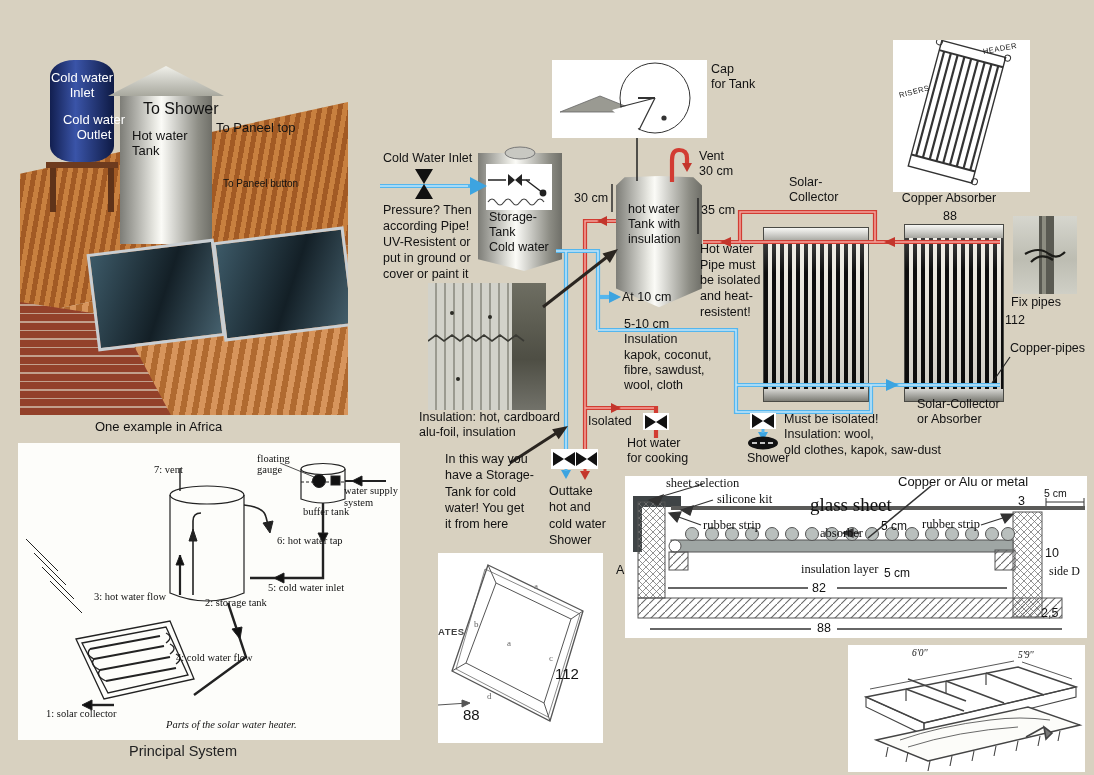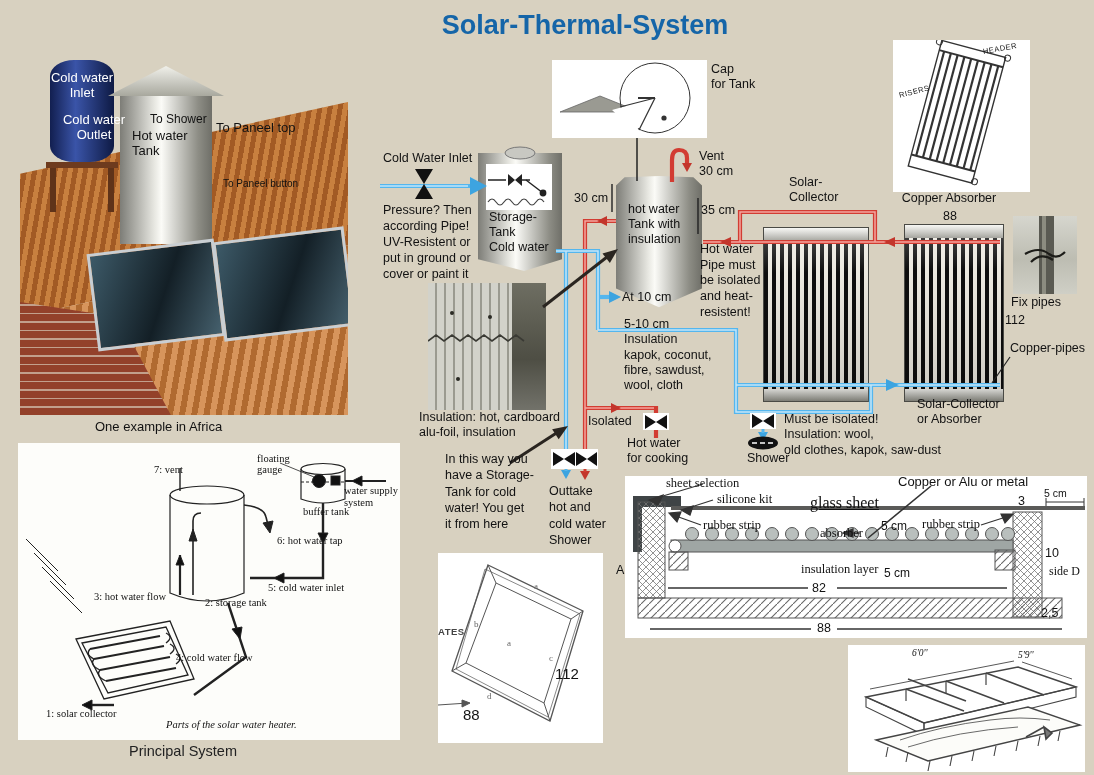--- a/index.html
+++ b/index.html
@@ -35,29 +35,28 @@
     <div class="abs" style="left:30px;top:130px;width:6px;height:44px;background:#5f3319;"></div>
     <div class="abs" style="left:88px;top:130px;width:6px;height:44px;background:#5f3319;"></div>
     <div class="abs" style="left:88px;top:28px;width:116px;height:30px;clip-path:polygon(50% 0,100% 100%,0 100%);background:linear-gradient(180deg,#f0f0ea,#a8a89e);"></div>
     <div class="abs metal" style="left:100px;top:58px;width:92px;height:148px;"></div>
     <div class="abs" style="left:72px;top:208px;width:122px;height:92px;transform:rotate(-7deg);border:3px solid #c9ced2;background:linear-gradient(115deg,#3d5a68,#131f26 55%,#46616e);"></div>
     <div class="abs" style="left:198px;top:196px;width:126px;height:94px;transform:rotate(-7deg);border:3px solid #c9ced2;background:linear-gradient(115deg,#3d5a68,#131f26 55%,#46616e);"></div>
     <div class="lbl white ctr" style="left:16px;top:32px;width:92px;font-size:13px;">Cold water
 Inlet</div>
     <div class="lbl white ctr" style="left:28px;top:74px;width:92px;font-size:13px;">Cold water
 Outlet</div>
-    <div class="lbl" style="left:130px;top:62px;font-size:12px;margin-top:12px;">To Shower</div>
+    <div class="lbl" style="left:123px;top:62px;font-size:16px;">To Shower</div>
     <div class="lbl" style="left:112px;top:90px;font-size:13px;">Hot water
 Tank</div>
     <div class="lbl" style="left:196px;top:82px;font-size:13px;">To Paneel top</div>
     <div class="lbl" style="left:203px;top:140px;font-size:10px;">To Paneel button</div>
   </div>
   <div class="lbl" style="left:95px;top:419px;font-size:13px;">One example in Africa</div>
 
-  <div class="lbl ctr" style="left:370px;top:10px;width:430px;font-size:27px;font-weight:bold;color:#1565a8;">Solar-Thermal-System</div>
 
   <div class="box z1" style="left:552px;top:60px;width:155px;height:78px;">
     <svg width="155" height="78" viewBox="0 0 155 78">
       <polygon points="8,52 48,36 88,52" fill="#9a9a92" stroke="#666" stroke-width="0.8"></polygon>
       <circle cx="103" cy="38" r="35" fill="none" stroke="#333" stroke-width="1"></circle>
       <polygon points="103,38 60,50 84,72" fill="#fff"></polygon>
       <line x1="103" y1="38" x2="68" y2="47" stroke="#333" stroke-width="1.2"></line>
       <line x1="103" y1="38" x2="87" y2="70" stroke="#333" stroke-width="1.2"></line>
       <line x1="103" y1="38" x2="86" y2="38" stroke="#333" stroke-width="2"></line>
       <circle cx="112" cy="58" r="2.6" fill="#333"></circle>
@@ -326,21 +325,21 @@
         <line x1="25" y1="153" x2="186" y2="153"></line>
           <line x1="212" y1="153" x2="437" y2="153"></line>
         <line x1="421" y1="26" x2="459" y2="26" stroke-width="1"></line>
         <line x1="421" y1="22" x2="421" y2="30" stroke-width="1"></line>
           <line x1="459" y1="22" x2="459" y2="30" stroke-width="1"></line>
       </g>
     </svg>
   </div>
   <div class="lbl serif" style="left:666px;top:476px;">sheet selection</div>
   <div class="lbl serif" style="left:717px;top:492px;">silicone kit</div>
-  <div class="lbl serif" style="left:810px;top:494px;font-size:16px;text-decoration:underline;">glass sheet</div>
+  <div class="lbl serif" style="left:810px;top:494px;font-size:19px;">glass sheet</div>
   <div class="lbl" style="left:898px;top:474px;font-size:13px;">Copper or Alu or metal</div>
   <div class="lbl serif" style="left:703px;top:518px;">rubber strip</div>
   <div class="lbl" style="left:881px;top:519px;font-size:12px;">5 cm</div>
   <div class="lbl serif" style="left:922px;top:517px;">rubber strip</div>
   <div class="lbl serif" style="left:820px;top:526px;">absorber</div>
   <div class="lbl serif" style="left:801px;top:562px;">insulation layer</div>
   <div class="lbl" style="left:884px;top:566px;font-size:12px;">5 cm</div>
   <div class="lbl" style="left:812px;top:581px;">82</div>
   <div class="lbl" style="left:817px;top:621px;">88</div>
   <div class="lbl" style="left:1018px;top:494px;">3</div>

